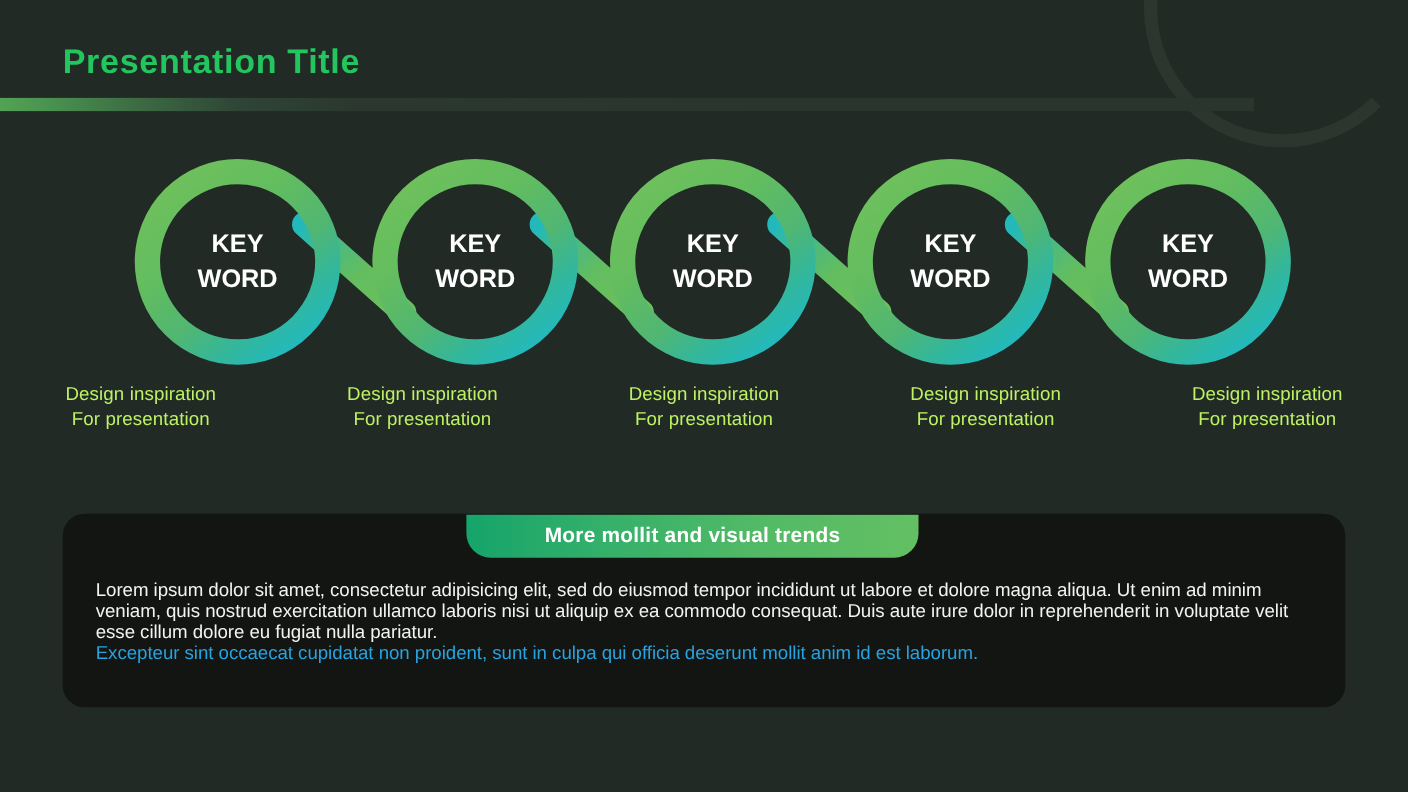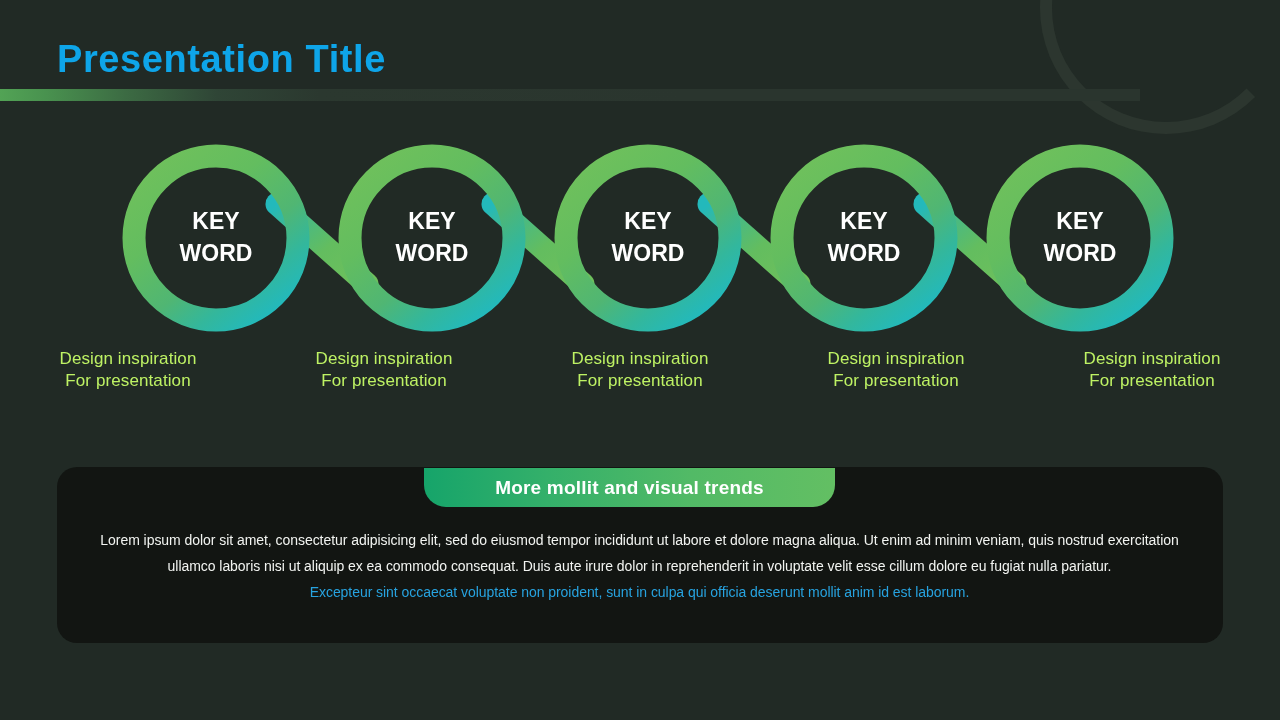--- a/index.html
+++ b/index.html
@@ -22,23 +22,23 @@
   #header-band {
     position: absolute;
     left: 0; top: 0;
     width: 1280px;
     height: 102px;
   }
   #page-title {
     position: absolute;
     left: 57px;
     top: 38px;
-    font-size: 38px;
+    font-size: 31px;
     font-weight: bold;
-    color: #0ea5e9;
+    color: #22c55e;
     letter-spacing: 0.6px;
     white-space: nowrap;
   }
   
   #title-rule {
     position: absolute;
     left: 0;
     top: 89px;
     width: 1140px;
     height: 12px;
@@ -123,25 +123,24 @@
     font-size: 19px;
     font-weight: bold;
     letter-spacing: 0.2px;
     white-space: nowrap;
   }
   #body-copy {
     position: absolute;
     left: 87px;
     top: 527px;
     width: 1105px;
-    font-size: 14px;
-    line-height: 26px;
+    font-size: 17px;
+    line-height: 19px;
     color: #f2f4f1;
     letter-spacing: -0.05px;
-    text-align: center;
   }
   #body-copy .para { margin: 0; }
   #body-copy .highlight-line {
     display: block;
     color: #27a3e0;
   }
 </style>
 </head>
 <body>
 
@@ -229,16 +228,16 @@
   </div>
 
   <div id="content-panel"></div>
 
   <div id="banner-badge">
     <span id="banner-badge-label">More mollit and visual trends</span>
   </div>
 
   <div id="body-copy">
     <p class="para">Lorem ipsum dolor sit amet, consectetur adipisicing elit, sed do eiusmod tempor incididunt ut labore et dolore magna aliqua. Ut enim ad minim veniam, quis nostrud exercitation ullamco laboris nisi ut aliquip ex ea commodo consequat. Duis aute irure dolor in reprehenderit in voluptate velit esse cillum dolore eu fugiat nulla pariatur.</p>
-    <span class="highlight-line">Excepteur sint occaecat voluptate non proident, sunt in culpa qui officia deserunt mollit anim id est laborum.</span>
+    <span class="highlight-line">Excepteur sint occaecat cupidatat non proident, sunt in culpa qui officia deserunt mollit anim id est laborum.</span>
   </div>
 
 </div>
 
 </body></html>

